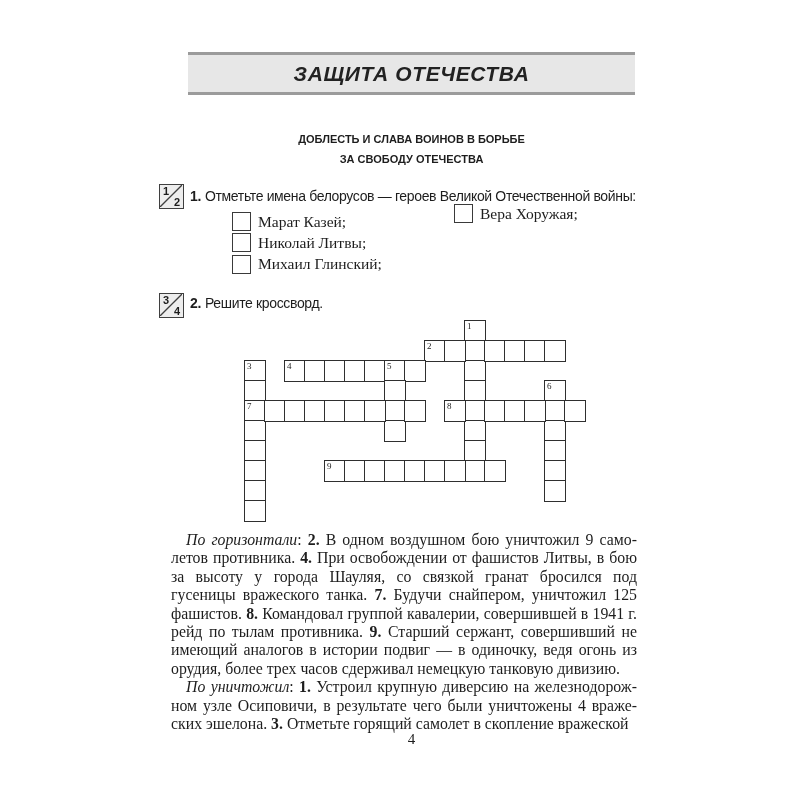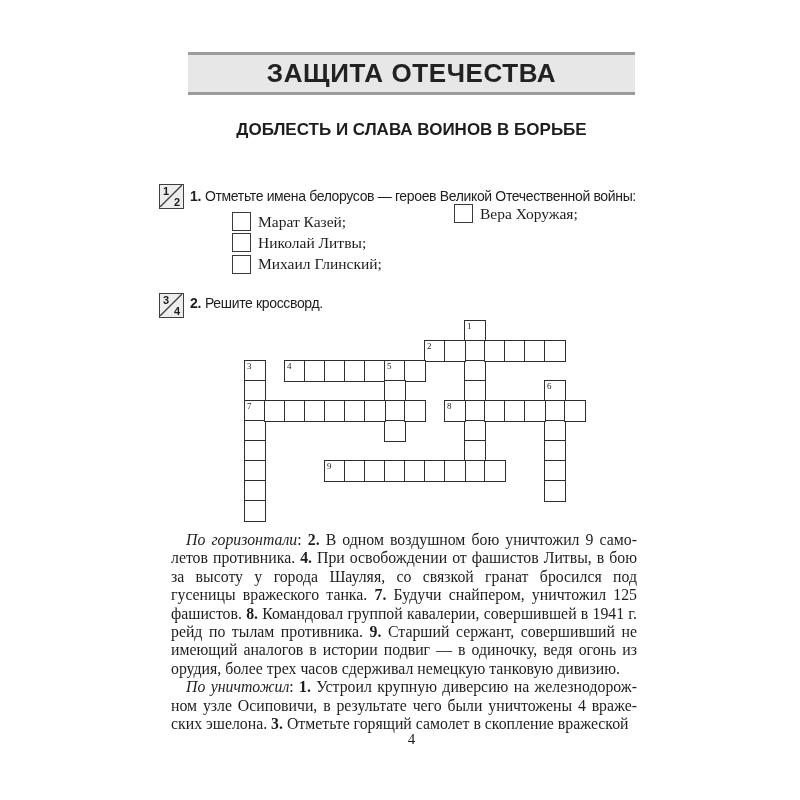--- a/index.html
+++ b/index.html
@@ -15,25 +15,25 @@
     overflow:hidden;
   }
   
   .banner{
     position:absolute;left:188px;top:52px;width:447px;height:43px;
     box-sizing:border-box;background:var(--banner-bg);
     border-top:3px solid var(--banner-border);
     border-bottom:3px solid var(--banner-border);
     display:flex;align-items:center;justify-content:center;
   }
-  .banner-title{font-weight:700;font-size:26px;letter-spacing:0.6px;color:#222;}
+  .banner-title{font-weight:700;font-size:21px;letter-spacing:0.6px;color:#222;font-style:italic;}
   
   .heading{
-    position:absolute;left:188px;top:120px;width:447px;
-    text-align:center;font-weight:700;font-size:17px;line-height:20px;
+    position:absolute;left:188px;top:129px;width:447px;
+    text-align:center;font-weight:700;font-size:11px;line-height:20px;
   }
   
   .badge{
     position:absolute;width:25px;height:25px;box-sizing:border-box;
     border:1.4px solid #3f3f3f;background:#ededed;
   }
   .badge svg{position:absolute;left:0;top:0;}
   .badge .tl{position:absolute;left:3px;top:0px;font-size:11px;font-weight:700;line-height:12px;}
   .badge .br{position:absolute;right:3px;bottom:0px;font-size:11px;font-weight:700;line-height:12px;}
   .badge1{left:159px;top:184px;}
@@ -88,20 +88,21 @@
 <body>
 
 <div class="canvas">
 
   <div class="banner">
     <span class="banner-title">ЗАЩИТА ОТЕЧЕСТВА</span>
   </div>
 
   <div class="heading">
     <div>ДОБЛЕСТЬ И СЛАВА ВОИНОВ В БОРЬБЕ</div>
+    <div>ЗА СВОБОДУ ОТЕЧЕСТВА</div>
   </div>
 
   <div class="badge badge1">
     <svg width="22" height="22" viewBox="0 0 22 22">
       <line x1="0" y1="22" x2="22" y2="0" stroke="#3f3f3f" stroke-width="1.3"></line>
     </svg>
     <span class="tl">1</span>
     <span class="br">2</span>
   </div>
 

